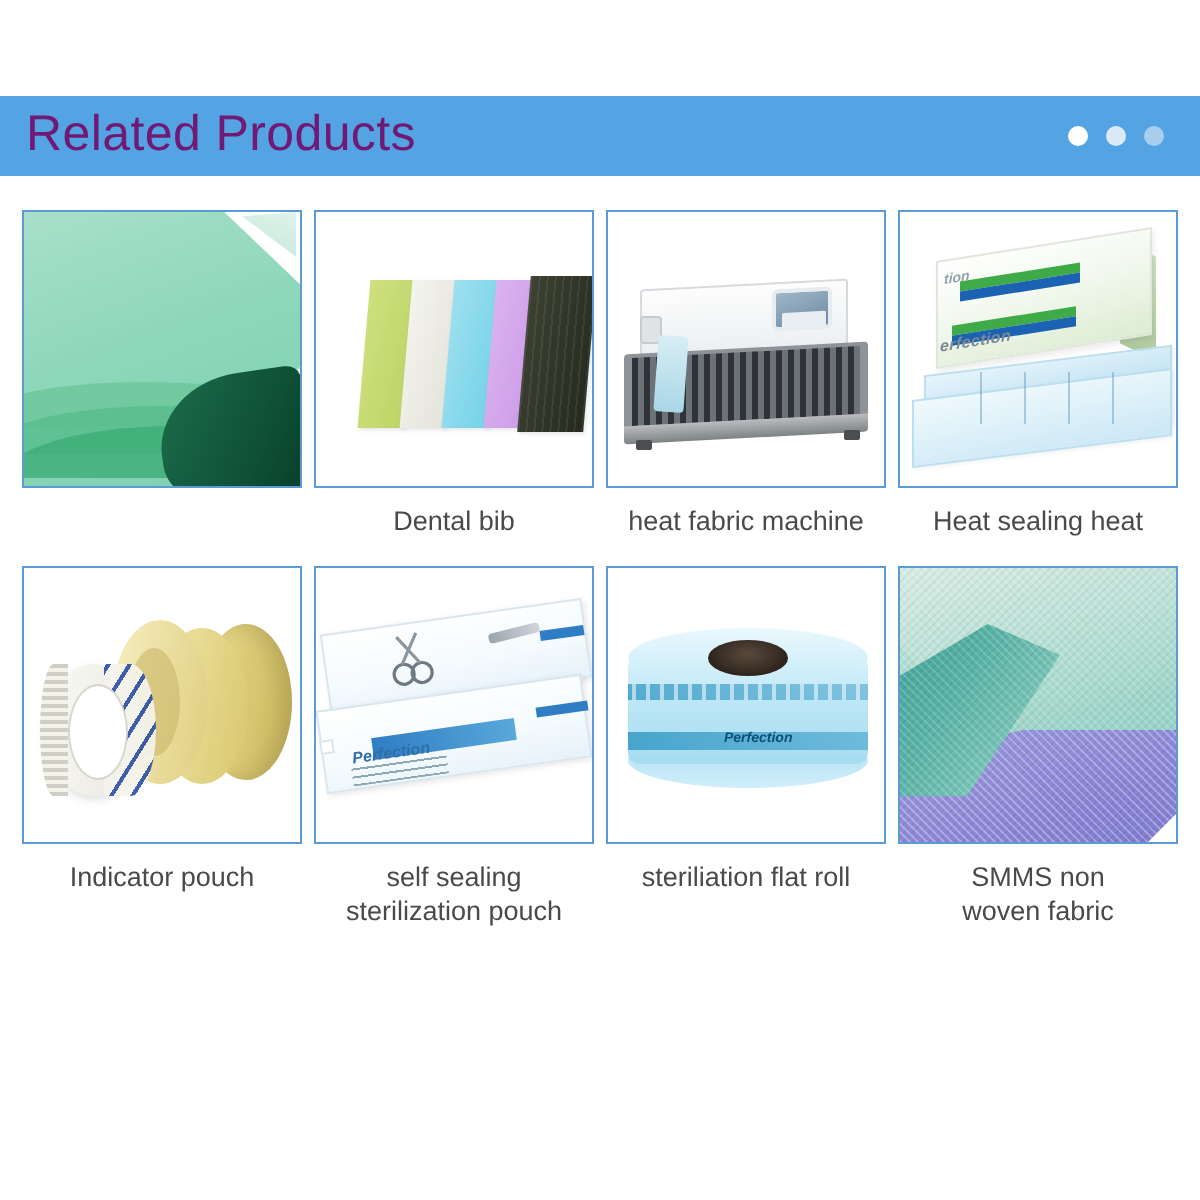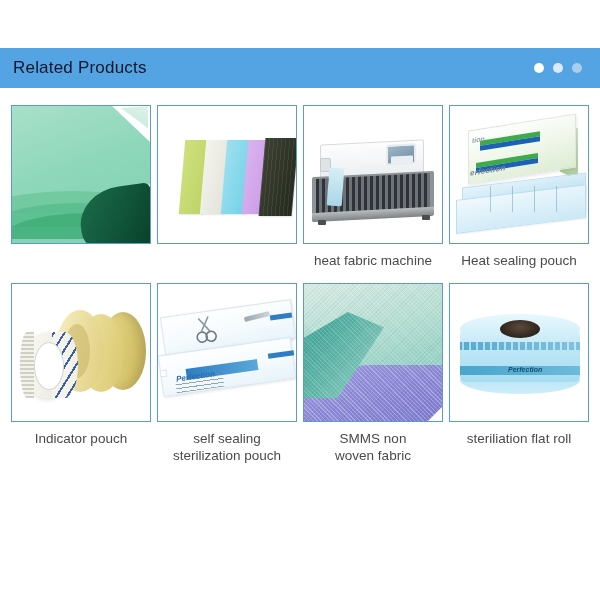--- a/index.html
+++ b/index.html
@@ -27,22 +27,22 @@
     width: 600px;
     height: 40px;
     background: #54a3e2;
     display: flex;
     align-items: center;
     justify-content: space-between;
     padding: 0 14px 0 13px;
   }
 
   .header-title {
-    color: #0f172a;
-    font-size: 17px;
+    color: #701a75;
+    font-size: 25px;
     font-weight: 400;
     letter-spacing: 0.2px;
     line-height: 1;
     padding-bottom: 2px;
   }
 
   .header-dots {
     display: flex;
     align-items: center;
     gap: 9px;
@@ -526,20 +526,21 @@
     <div class="cell">
       <div class="card-frame">
         <div class="photo ph-bib">
           <div class="bib bib-1"></div>
           <div class="bib bib-2"></div>
           <div class="bib bib-3"></div>
           <div class="bib bib-4"></div>
           <div class="bib bib-5"></div>
         </div>
       </div>
+      <div class="card-label">Dental bib</div>
     </div>
 
     <div class="cell">
       <div class="card-frame">
         <div class="photo ph-machine">
           <div class="mach-body"></div>
           <div class="mach-screen"></div>
           <div class="mach-deck"></div>
           <div class="mach-ridges"></div>
           <div class="mach-base"></div>
@@ -564,21 +565,21 @@
           <div class="hsp-brand2">tion</div>
           <div class="hsp-brand">erfection</div>
           <div class="hsp-pouch hsp-p1"></div>
           <div class="hsp-pouch hsp-p2"></div>
           <div class="hsp-tick" style="left:40px"></div>
           <div class="hsp-tick" style="left:62px"></div>
           <div class="hsp-tick" style="left:84px"></div>
           <div class="hsp-tick" style="left:106px"></div>
         </div>
       </div>
-      <div class="card-label">Heat sealing pouch</div>
+      <div class="card-label">Heat sealing heat</div>
     </div>
 
     <div class="row-gap"></div>
 
     <div class="cell">
       <div class="card-frame">
         <div class="photo ph-tape">
           <div class="roll roll-back1"></div>
           <div class="roll roll-back2"></div>
           <div class="roll roll-back3"></div>
@@ -612,42 +613,42 @@
           <div class="ssp-lines"></div>
           <div class="ssp-notch"></div>
         </div>
       </div>
       <div class="card-label">self sealing
 sterilization pouch</div>
     </div>
 
     <div class="cell">
       <div class="card-frame">
-        <div class="photo ph-smms">
-          <div class="smms-purple"></div>
-          <div class="smms-sheet"></div>
-          <div class="smms-fold"></div>
-          <div class="smms-tex"></div>
-          <div class="smms-corner"></div>
-        </div>
-      </div>
-      <div class="card-label">SMMS non
-woven fabric</div>
-    </div>
-
-    <div class="cell">
-      <div class="card-frame">
         <div class="photo ph-roll">
           <div class="fr-bottom"></div>
           <div class="fr-body"></div>
           <div class="fr-top"></div>
           <div class="fr-hole"></div>
           <div class="fr-print1"></div>
           <div class="fr-ticks"></div>
           <div class="fr-print2"></div>
           <div class="fr-brand">Perfection</div>
         </div>
       </div>
       <div class="card-label">steriliation flat roll</div>
     </div>
 
+    <div class="cell">
+      <div class="card-frame">
+        <div class="photo ph-smms">
+          <div class="smms-purple"></div>
+          <div class="smms-sheet"></div>
+          <div class="smms-fold"></div>
+          <div class="smms-tex"></div>
+          <div class="smms-corner"></div>
+        </div>
+      </div>
+      <div class="card-label">SMMS non
+woven fabric</div>
+    </div>
+
   </div>
 </div>
 
 </body></html>

